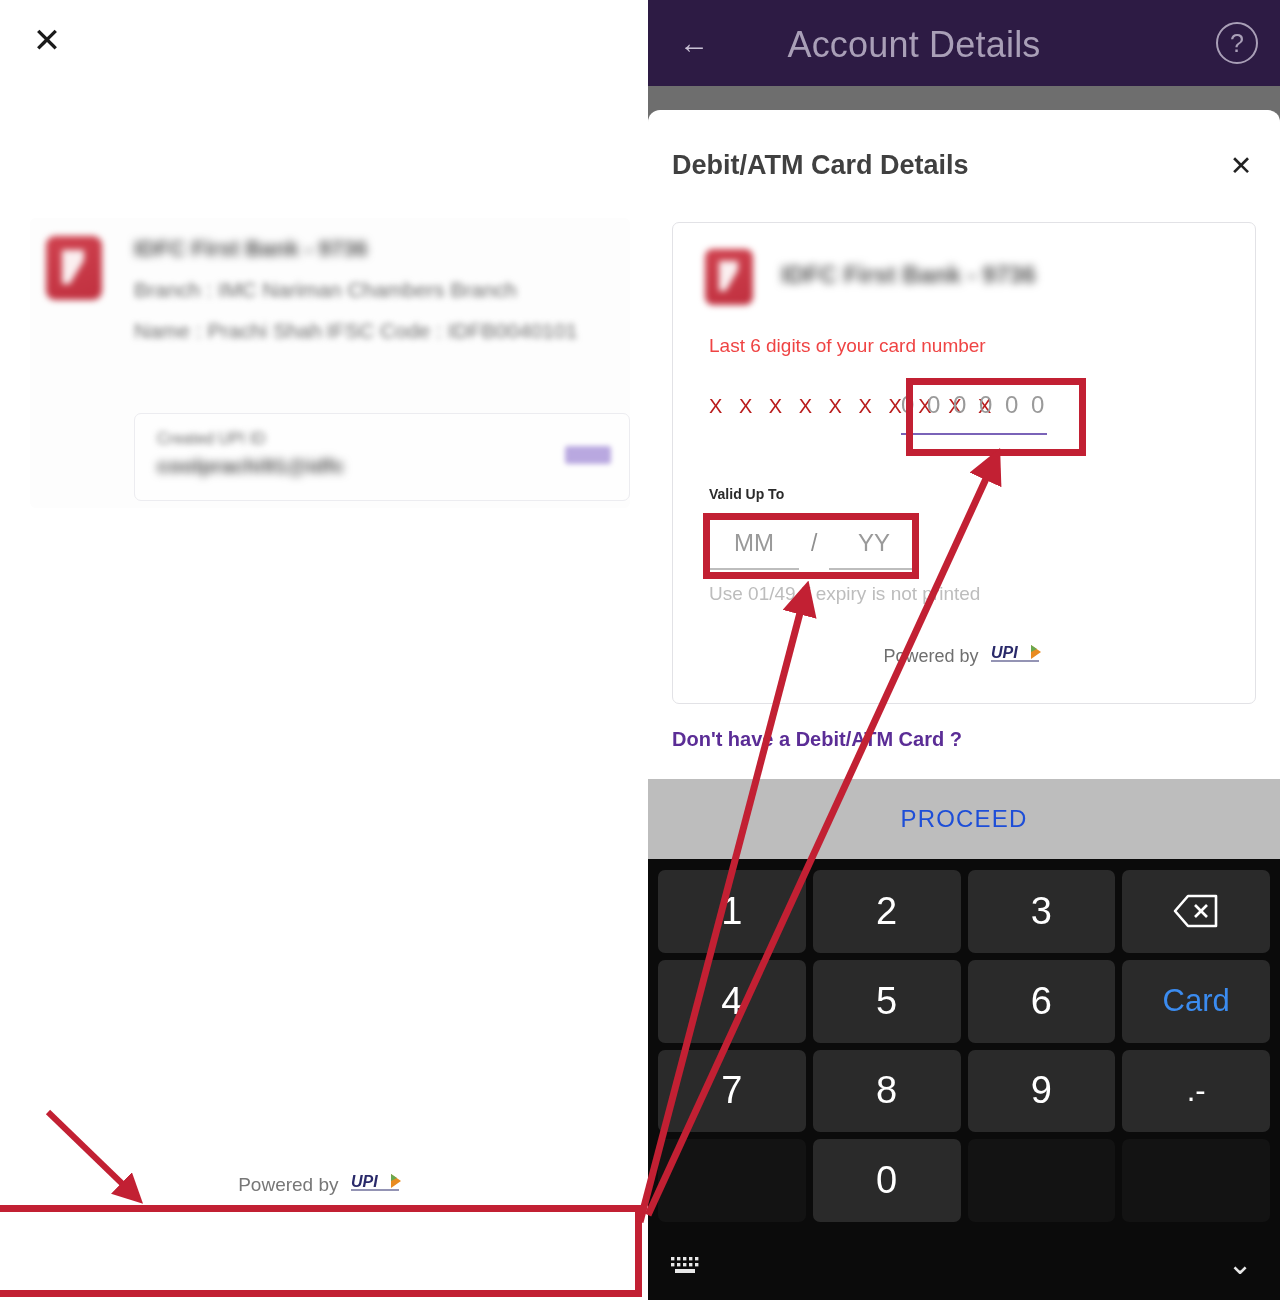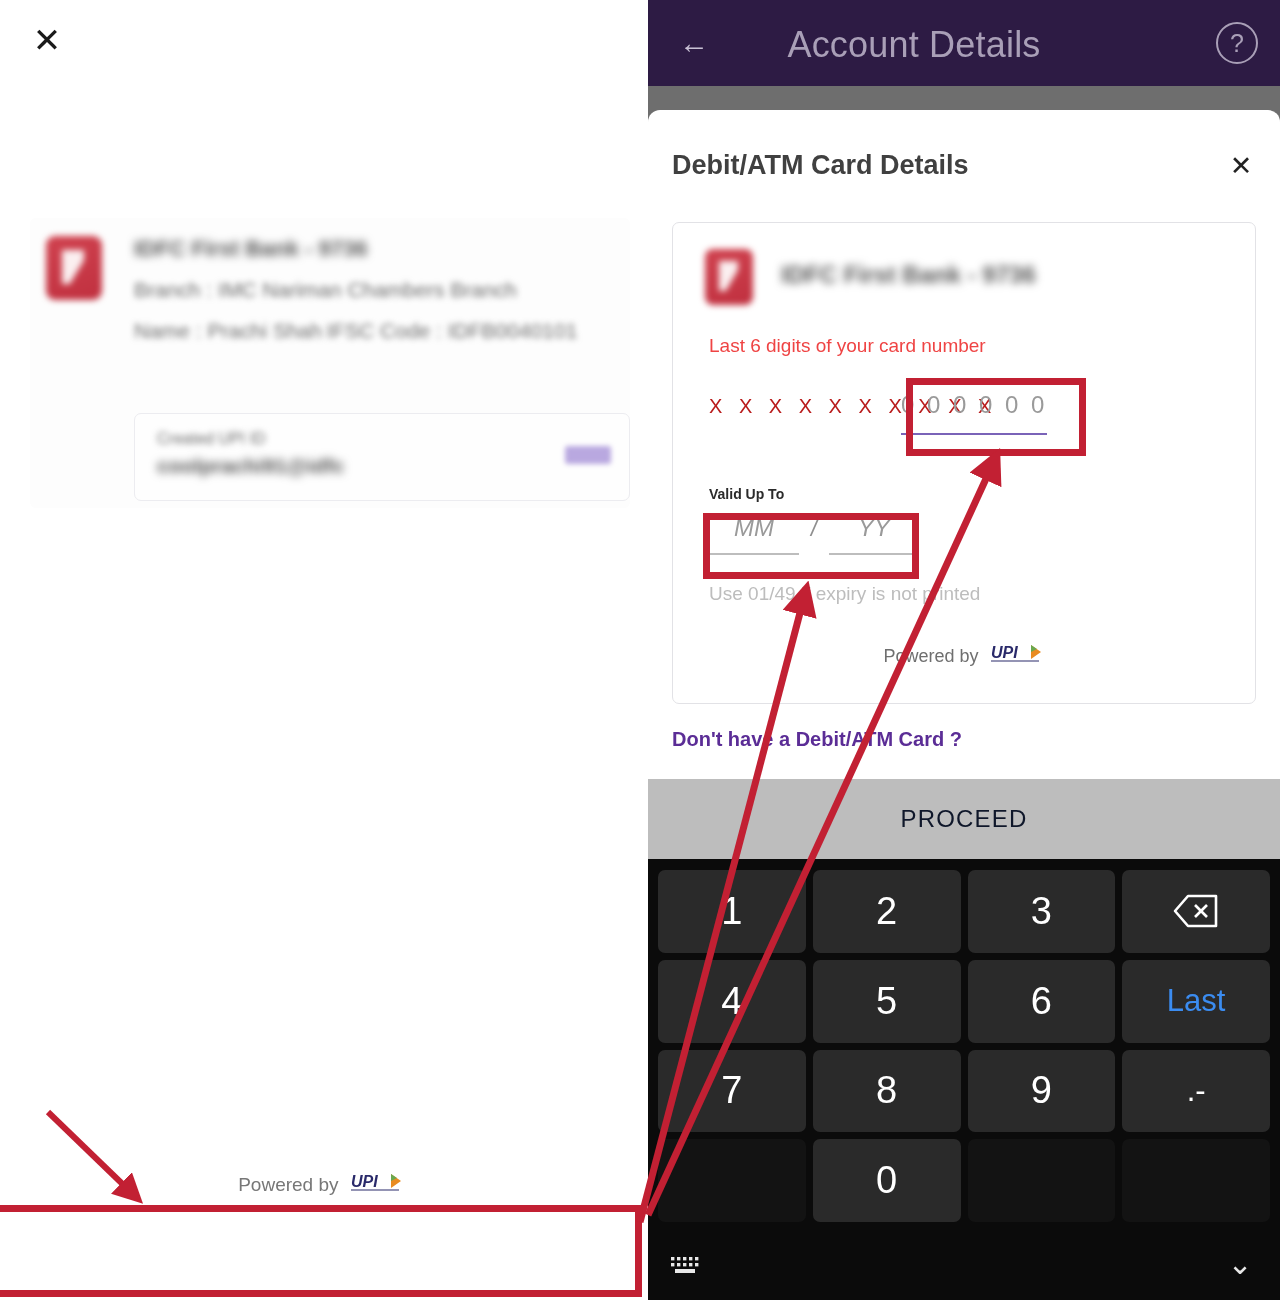--- a/index.html
+++ b/index.html
@@ -199,22 +199,22 @@
   }
   .cb-num-underline {
     position: absolute; left: 0; bottom: 0;
     width: 146px; height: 2px; background: #7a63b8;
   }
   .valid-label {
     position: absolute; left: 36px; top: 263px;
     font-size: 14px; font-weight: 700; color: #2b2b2b;
   }
   .expiry-row {
-    position: absolute; left: 36px; top: 288px;
-    width: 210px; height: 56px; font-style: italic;
+    position: absolute; left: 36px; top: 303px;
+    width: 210px; height: 56px;
   }
   .exp-part { position: absolute; top: 0; width: 90px; height: 54px; }
   .exp-mm { left: 0; }
   .exp-yy { left: 120px; }
   .exp-ph {
     font-size: 24px; color: #9a9a9a; text-align: center;
     display: block; line-height: 34px;
   }
   .exp-underline {
     position: absolute; left: 0; bottom: 10px;
@@ -236,21 +236,21 @@
   .no-card-link {
     position: absolute; left: 24px; top: 618px;
     font-size: 20px; font-weight: 700; color: #5b2d96;
     cursor: pointer;
   }
   .proceed-btn {
     position: absolute; left: 0; top: 779px;
     width: 632px; height: 80px;
     background: #bdbdbd;
     display: flex; align-items: center; justify-content: center;
-    font-size: 24px; color: #0f172a; letter-spacing: 1.2px;
+    font-size: 24px; color: #1d4ed8; letter-spacing: 1.2px;
     cursor: pointer;
   }
 
   
   .keypad {
     position: absolute; left: 0; top: 859px;
     width: 632px; height: 441px;
     background: #0b0b0b;
   }
   .kp-grid {
@@ -405,21 +405,21 @@
           <div class="key">
             <svg width="46" height="34" viewBox="0 0 46 34">
               <path d="M15 2 L43 2 L43 32 L15 32 L2 17 Z" fill="none" stroke="#ffffff" stroke-width="2.6" stroke-linejoin="round"></path>
               <line x1="22" y1="11" x2="34" y2="23" stroke="#ffffff" stroke-width="2.6"></line>
               <line x1="34" y1="11" x2="22" y2="23" stroke="#ffffff" stroke-width="2.6"></line>
             </svg>
           </div>
           <div class="key">4</div>
           <div class="key">5</div>
           <div class="key">6</div>
-          <div class="key next">Last</div>
+          <div class="key next">Card</div>
           <div class="key">7</div>
           <div class="key">8</div>
           <div class="key">9</div>
           <div class="key fn">.-</div>
           <div class="key blank"></div>
           <div class="key">0</div>
           <div class="key blank"></div>
           <div class="key blank"></div>
         </div>
       <div class="kp-bottom">

